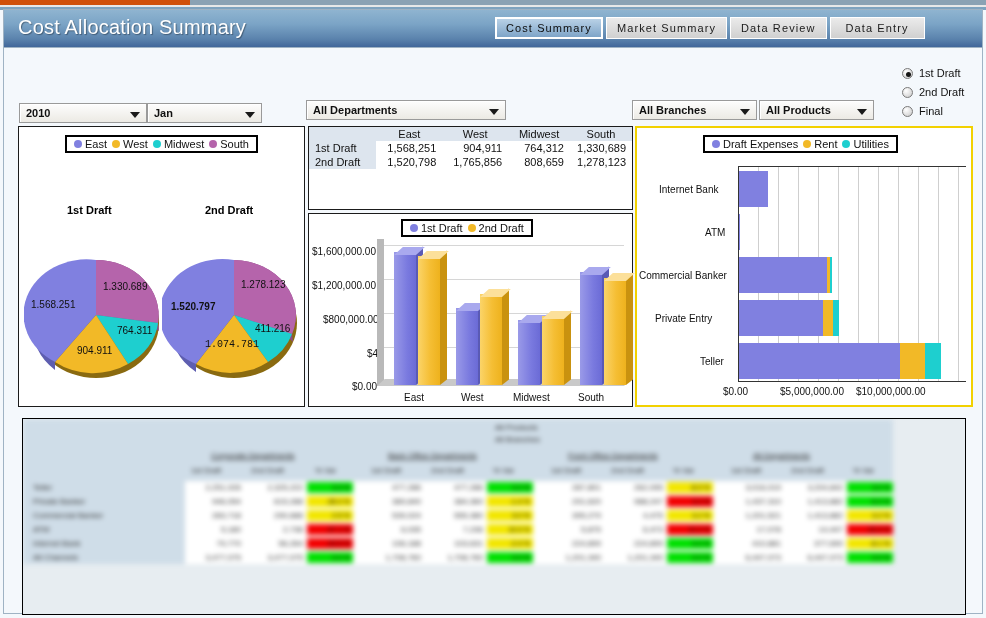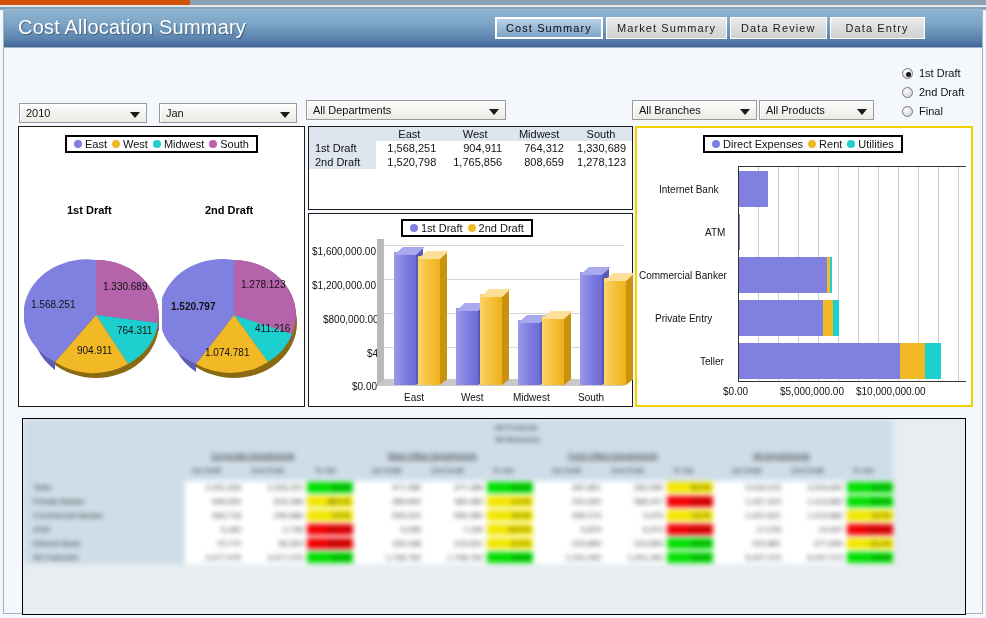--- a/index.html
+++ b/index.html
@@ -54,21 +54,21 @@
   }
 
   
   .sel {
     position:absolute; height:20px;
     background:linear-gradient(to bottom,#fdfdfd,#eceae4);
     border:1px solid #9a9a9a;
     box-shadow:inset 1px 1px 0 #ffffff;
     font-size:11px; color:#111; cursor:pointer;
   }
-  .sel .lbl { position:absolute; left:6px; top:3px; white-space:nowrap; }
+  .sel .lbl { position:absolute; left:6px; top:3px; white-space:nowrap;font-weight:bold; }
   .sel .arw {
     position:absolute; right:6px; top:8px;
     width:0;height:0;border-left:5px solid transparent;border-right:5px solid transparent;border-top:6px solid #1a1a1a;
   }
 
   
   #radios { position:absolute; left:898px; top:55px; width:86px; }
   .radio { position:relative; height:19px; cursor:pointer; }
   .radio .dot {
     position:absolute; left:0; top:3px; width:11px; height:11px; border-radius:50%;
@@ -162,21 +162,21 @@
     <div class="radio">
       <span class="dot"></span>
       <span class="txt">Final</span>
     </div>
   </div>
 
   <div class="sel" style="left:15px; top:93px; width:128px;">
     <span class="lbl">2010</span>
     <span class="arw"></span>
   </div>
-  <div class="sel" style="left:143px; top:93px; width:138px;margin-left:12px;">
+  <div class="sel" style="left:143px; top:93px; width:115px;">
     <span class="lbl">Jan</span>
     <span class="arw"></span>
   </div>
   <div class="sel" style="left:628px; top:90px; width:125px;">
     <span class="lbl">All Branches</span>
     <span class="arw"></span>
   </div>
   <div class="sel" style="left:302px; top:90px; width:200px;">
     <span class="lbl">All Departments</span>
     <span class="arw"></span>
@@ -231,21 +231,21 @@
       <path d="M72 76 L72 21 A63 55 0 0 1 130 95 L131 103 A63 55 0 0 0 72 84 Z" fill="#8d4d86"></path>
       <path d="M72 76 L9 76 A63 55 0 0 0 34 125 L34 133 A63 55 0 0 1 9 84 Z" fill="#5e5eb0"></path>
       <g>
         <path d="M72 76 L72 21 A63 55 0 0 1 130 95 Z" fill="#b564ab"></path>
         <path d="M72 76 L130 95 A63 55 0 0 1 106 123 Z" fill="#1ecfcf"></path>
         <path d="M72 76 L106 123 A63 55 0 0 1 34 125 Z" fill="#f2b927"></path>
         <path d="M72 76 L34 125 A63 55 0 0 1 72 21 Z" fill="#8080e0"></path>
       </g>
     </svg>
     <div class="pieval" style="left:152px; top:174px;font-weight:bold;">1.520.797</div>
-    <div class="pieval" style="left:186px; top:220px;">1.074.781</div>
+    <div class="pieval" style="left:186px; top:212px;font-family:Liberation Mono, monospace;">1.074.781</div>
     <div class="pieval" style="left:236px; top:196px;">411.216</div>
     <div class="pieval" style="left:222px; top:152px;">1.278.123</div>
   </div>
 
   <div class="panel" style="left:304px; top:116px; width:325px; height:84px;">
     <div id="midtable">
       <table>
         <tbody>
             <tr>
           <th class="rlabel" style="width:68px;"></th>
@@ -350,21 +350,21 @@
     <div class="axlabel" style="left:152px; top:178px;">West</div>
     <div class="axlabel" style="left:204px; top:178px;">Midwest</div>
     <div class="axlabel" style="left:269px; top:178px;">South</div>
   </div>
 
   <div class="panel hl" style="left:631px; top:116px; width:338px; height:281px;">
 
     <div class="legendbox" style="left:66px; top:7px;">
       <span class="lg">
         <span class="lgdot" style="background:#8080e0"></span>
-        <span>Direct Expenses</span>
+        <span>Draft Expenses</span>
       </span>
       <span class="lg">
         <span class="lgdot" style="background:#f2b927"></span>
         <span>Rent</span>
       </span>
       <span class="lg">
         <span class="lgdot" style="background:#1ecfcf"></span>
         <span>Utilities</span>
       </span>
     </div>

